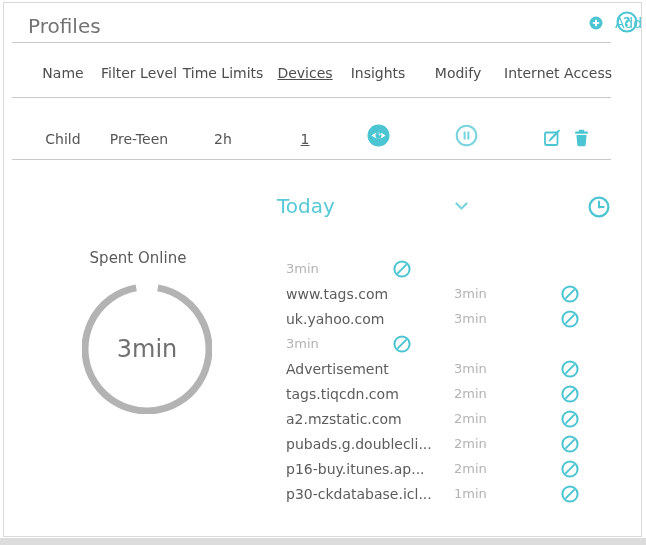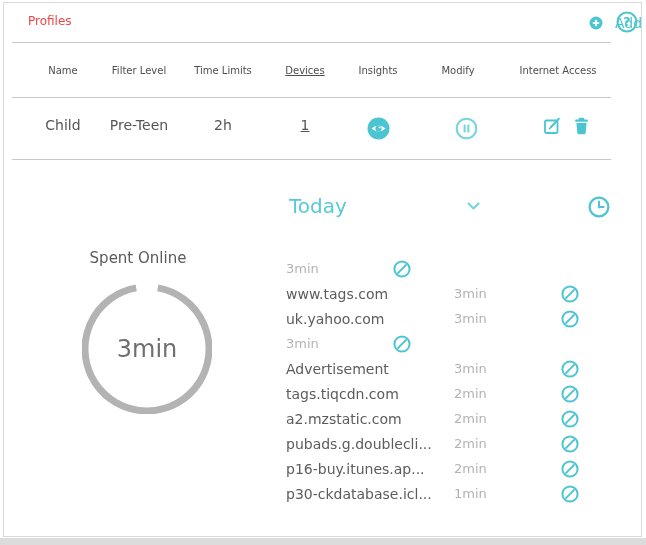--- a/index.html
+++ b/index.html
@@ -10,32 +10,32 @@
   }
   .card{
     position:absolute;left:3px;top:2px;width:639px;height:535px;
     background:#ffffff;border:1px solid #d9d9d9;box-sizing:border-box;
   }
   .bottom-strip{
     position:absolute;left:0;top:538px;width:646px;height:7px;background:#dcdcdc;
   }
   .abs{position:absolute;}
   .hr{position:absolute;left:8px;width:599px;height:1px;background:#c9c9c9;}
-  .title{font-size:12px;color:#ef4444;}
+  .title{font-size:20px;color:#737373;}
   .add-btn{display:flex;align-items:center;gap:12px;cursor:pointer;color:#4bc5d2;font-size:14px;}
   .help-btn{cursor:pointer;}
   .thead{display:flex;position:absolute;left:24px;top:62px;}
-  .trow{display:flex;position:absolute;left:24px;top:114px;height:30px;align-items:flex-start;}
-  .th{font-size:10px;color:#4d4d4d;text-align:center;}
+  .trow{display:flex;position:absolute;left:24px;top:114px;height:30px;align-items:flex-end;}
+  .th{font-size:14px;color:#4d4d4d;text-align:center;}
   .td{font-size:14px;color:#555555;text-align:center;display:flex;align-items:center;justify-content:center;}
   .c0{width:70px;}.c1{width:82px;}.c2{width:86px;}.c3{width:78px;text-decoration:underline;}
   .c4{width:68px;}.c5{width:108px;}.c6{width:92px;}
   .modify-cell{gap:12px;}
   .icon-btn{cursor:pointer;display:inline-flex;align-items:center;justify-content:center;}
-  .period{display:flex;align-items:center;gap:12px;cursor:pointer;margin-left:12px;}
+  .period{display:flex;align-items:center;gap:12px;cursor:pointer;}
   .period-label{font-size:20px;color:#56cad7;}
   .spent-label{position:absolute;left:54px;top:246px;width:160px;text-align:center;
     font-size:15px;color:#5a5a5a;}
   .gauge-wrap{position:absolute;left:78px;top:281px;width:130px;height:130px;}
   .gauge-value{position:absolute;left:78px;top:281px;width:130px;height:130px;
     display:flex;align-items:center;justify-content:center;
     font-size:24px;color:#707070;}
   .site-list{position:absolute;left:282px;top:253px;width:304px;}
   .site-row{display:flex;align-items:center;height:25px;}
   .site-name{width:168px;font-size:14px;color:#5c5c5c;white-space:nowrap;overflow:hidden;}

